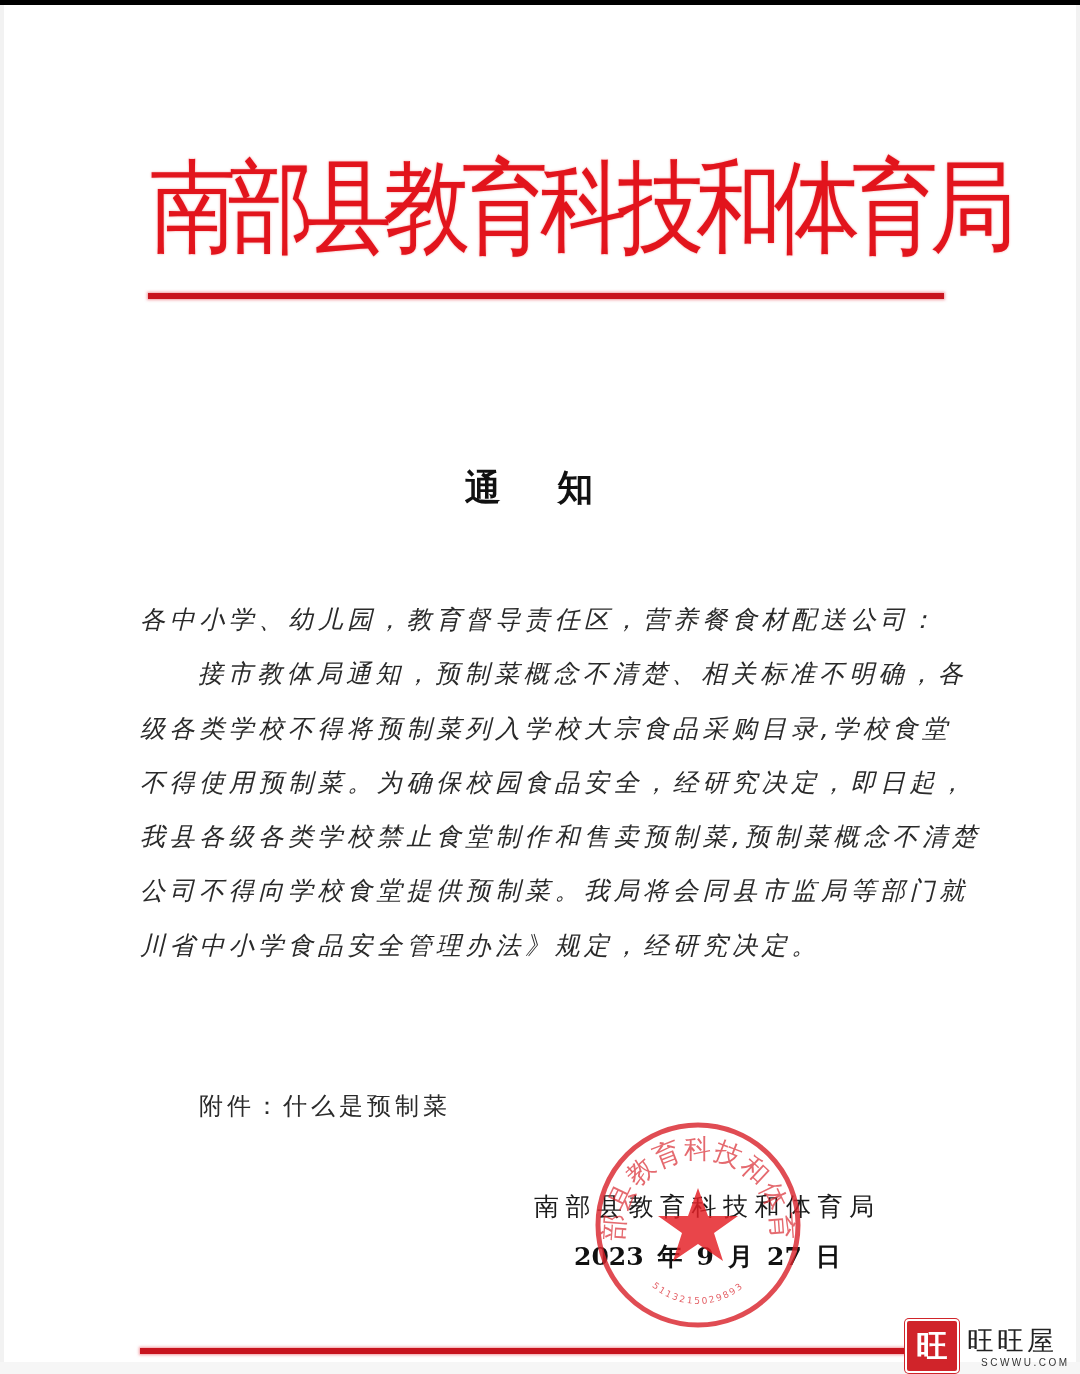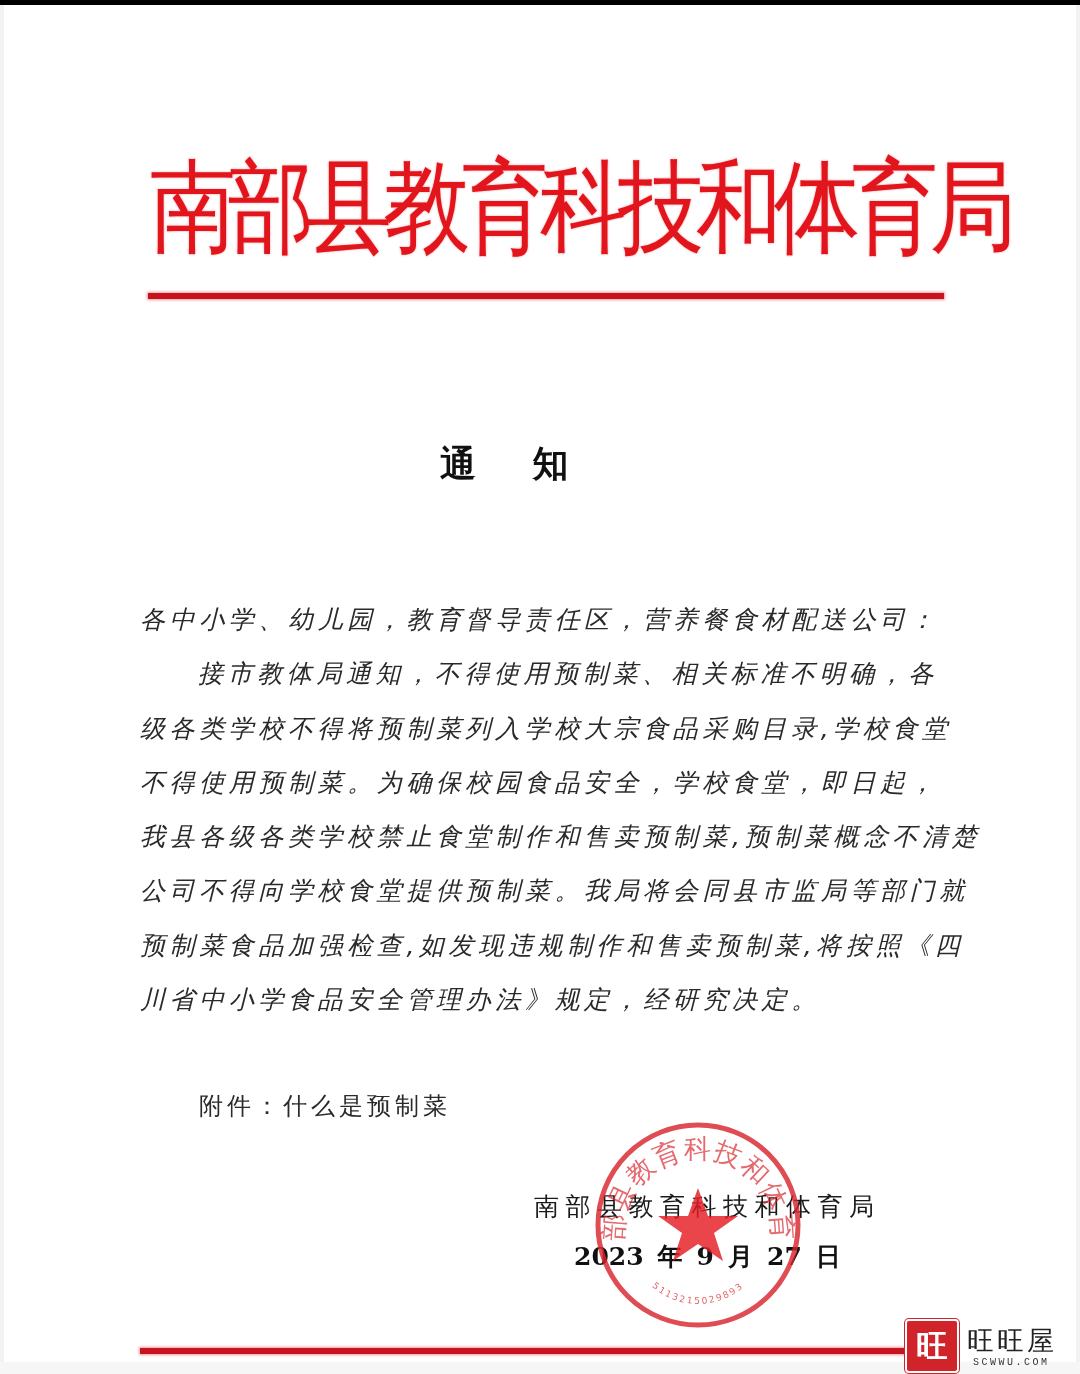--- a/index.html
+++ b/index.html
@@ -22,21 +22,21 @@
     white-space: nowrap;
   }
   .red-rule {
     position: absolute; height: 6px; background: #c8141e;
     box-shadow: 0 0 3px 1px rgba(230,70,80,0.55);
   }
   .red-rule.top { left: 148px; top: 293px; width: 796px; }
   .red-rule.bottom { left: 140px; top: 1348px; width: 765px; }
 
   .notice-title {
-    position: absolute; left: 440px; top: 440px; width: 200px; text-align: left;
+    position: absolute; left: 440px; top: 464px; width: 200px; text-align: center;
     font-size: 36px; font-weight: bold; color: #111; letter-spacing: 22px;
     font-family: "DejaVu Serif", serif;
   }
 
   .body-text {
     position: absolute; left: 140px; top: 598px; width: 800px;
     font-family: "DejaVu Sans", "Liberation Sans", sans-serif;
     font-size: 25px; color: #2a2a2a; letter-spacing: 4.6px; font-style: italic;
   }
   .line { height: 54.3px; line-height: 44px; white-space: nowrap; }
@@ -67,42 +67,41 @@
     display: flex; align-items: center;
   }
   .wm-logo {
     width: 50px; height: 50px; background: #d0242a; border-radius: 4px;
     border: 2px solid #fff; box-shadow: 0 0 0 1px #d0242a;
     color: #fff; font-size: 32px; font-weight: bold; text-align: center; line-height: 50px;
     font-family: "DejaVu Serif", serif;
   }
   .wm-text { margin-left: 8px; display: flex; flex-direction: column; }
   .wm-name { font-family: "DejaVu Serif", serif; font-size: 27px; color: #222; letter-spacing: 3px; line-height: 32px; }
-  .wm-url { font-family: Liberation Mono, monospace; font-size: 10px; color: #333; letter-spacing: 2.5px; margin-left: 6px; }
+  .wm-url { font-family: Liberation Sans, sans-serif; font-size: 10px; color: #333; letter-spacing: 2.5px; margin-left: 14px; }
 </style>
 </head>
 <body>
 
 <div class="topbar"></div>
 <div class="page-edge"></div>
 <div class="page-edge right"></div>
 
 <div class="masthead">南部县教育科技和体育局</div>
 <div class="red-rule top"></div>
 
 <div class="notice-title">通 知</div>
 
 <div class="body-text">
   <div class="line">各中小学、幼儿园，教育督导责任区，营养餐食材配送公司：</div>
-  <div class="line indent">接市教体局通知，不得使用预制菜、相关标准不明确，各</div>
+  <div class="line indent">接市教体局通知，预制菜概念不清楚、相关标准不明确，各</div>
   <div class="line">级各类学校不得将预制菜列入学校大宗食品采购目录,学校食堂</div>
-  <div class="line">不得使用预制菜。为确保校园食品安全，学校食堂，即日起，</div>
+  <div class="line">不得使用预制菜。为确保校园食品安全，经研究决定，即日起，</div>
   <div class="line">我县各级各类学校禁止食堂制作和售卖预制菜,预制菜概念不清楚</div>
   <div class="line">公司不得向学校食堂提供预制菜。我局将会同县市监局等部门就</div>
-  <div class="line">预制菜食品加强检查,如发现违规制作和售卖预制菜,将按照《四</div>
   <div class="line">川省中小学食品安全管理办法》规定，经研究决定。</div>
 </div>
 
 <div class="attachment">附件：什么是预制菜</div>
 
 <div class="signature-org">南部县教育科技和体育局</div>
 <div class="signature-date">
   <span>2023</span><span>年</span><span>9</span><span>月</span><span>27</span><span>日</span>
 </div>
 

